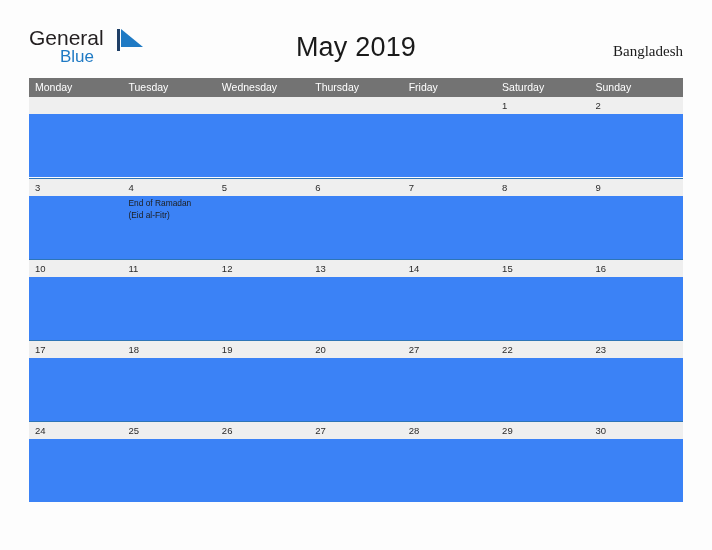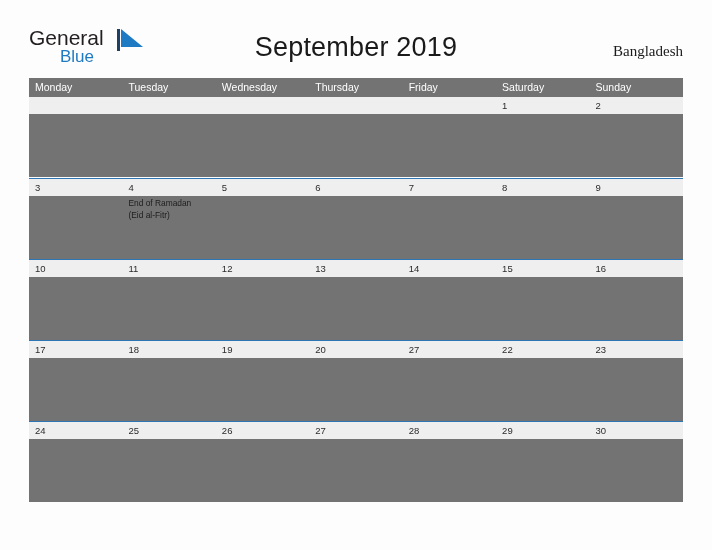--- a/index.html
+++ b/index.html
@@ -120,21 +120,21 @@
   }
 
   .week .numbar {
     display: flex;
     height: 17px;
     background: #efefef;
   }
   .week .daycells {
     display: flex;
     height: 63px;
-    background: #737373;
+    background: #3b82f6;
   }
 
   .numcell {
     flex: 1 1 0;
     font-size: 9.5px;
     line-height: 17px;
     color: #2b2b2b;
     padding-left: 6px;
     box-sizing: border-box;
     font-family: "Liberation Sans", sans-serif;
@@ -166,21 +166,21 @@
       <span class="brand-row1">General</span>
       <span class="brand-row2">Blue</span>
       <span class="brand-flag">
         <svg width="26" height="22" viewBox="0 0 26 22" xmlns="http://www.w3.org/2000/svg">
           <rect x="0" y="0" width="3" height="22" fill="#1f3f66"></rect>
           <path d="M4 0 L26 18 L4 18 Z" fill="#1f7ac4"></path>
         </svg>
       </span>
     </div>
 
-    <div class="title">September 2019</div>
+    <div class="title">May 2019</div>
 
     <div class="country">Bangladesh</div>
 
   </div>
 
   <div class="cal">
     <div class="weekdays">
         <div class="weekday">Monday</div>
         <div class="weekday">Tuesday</div>
         <div class="weekday">Wednesday</div>

